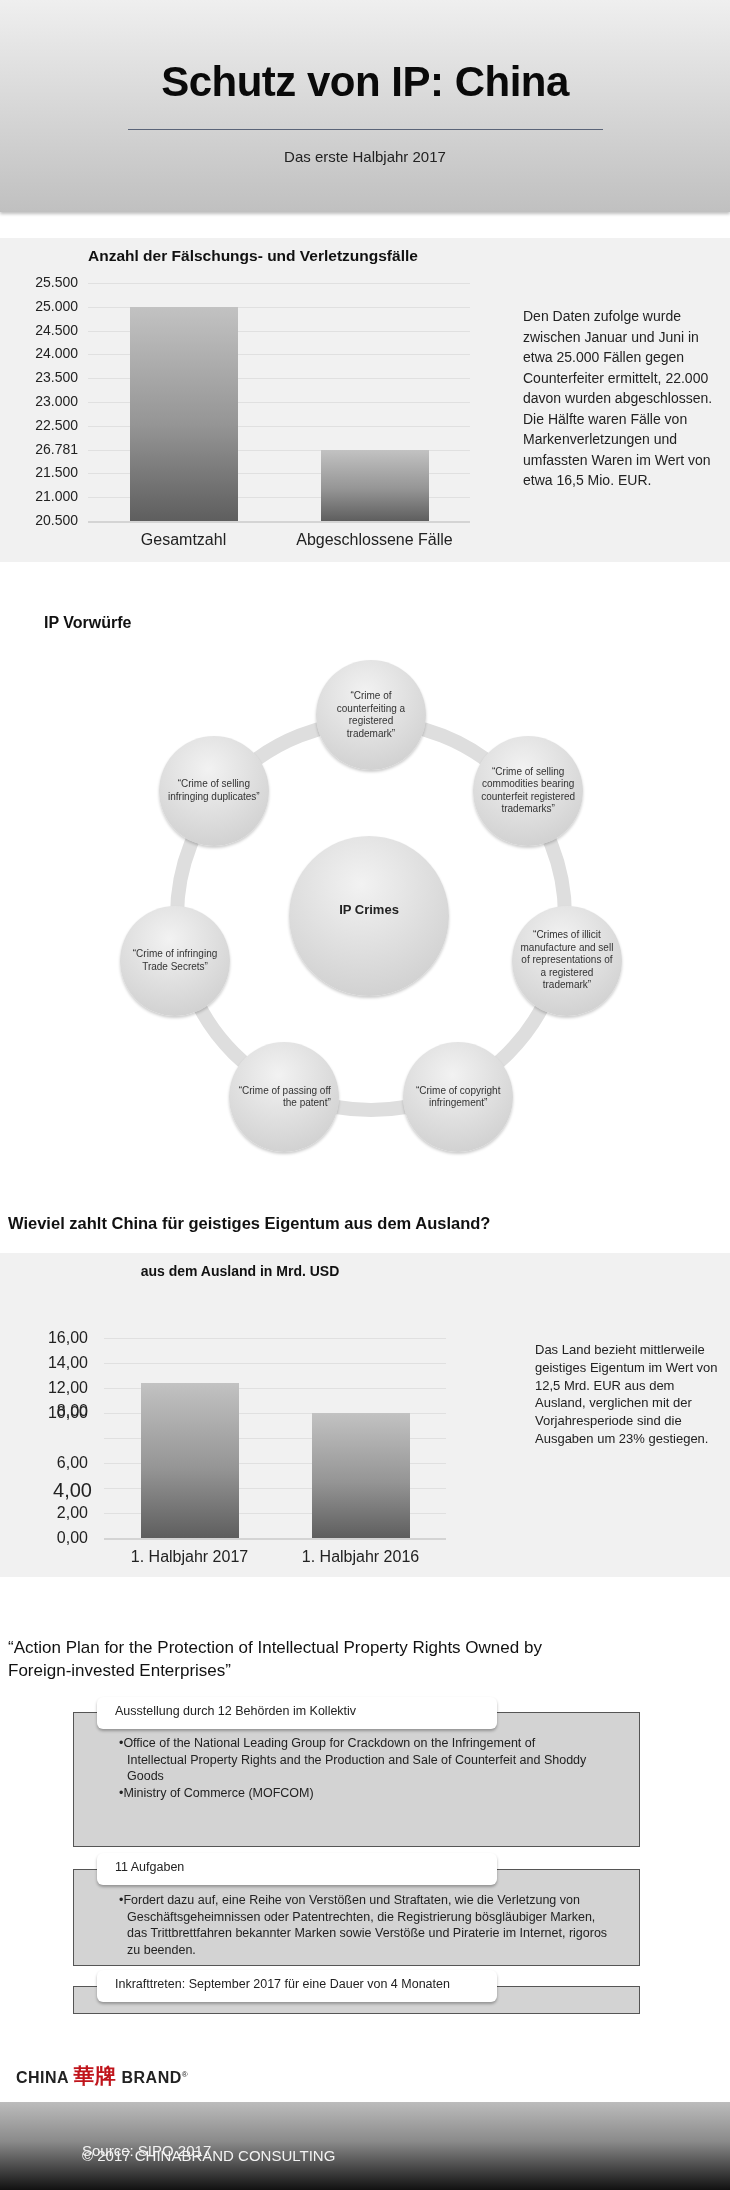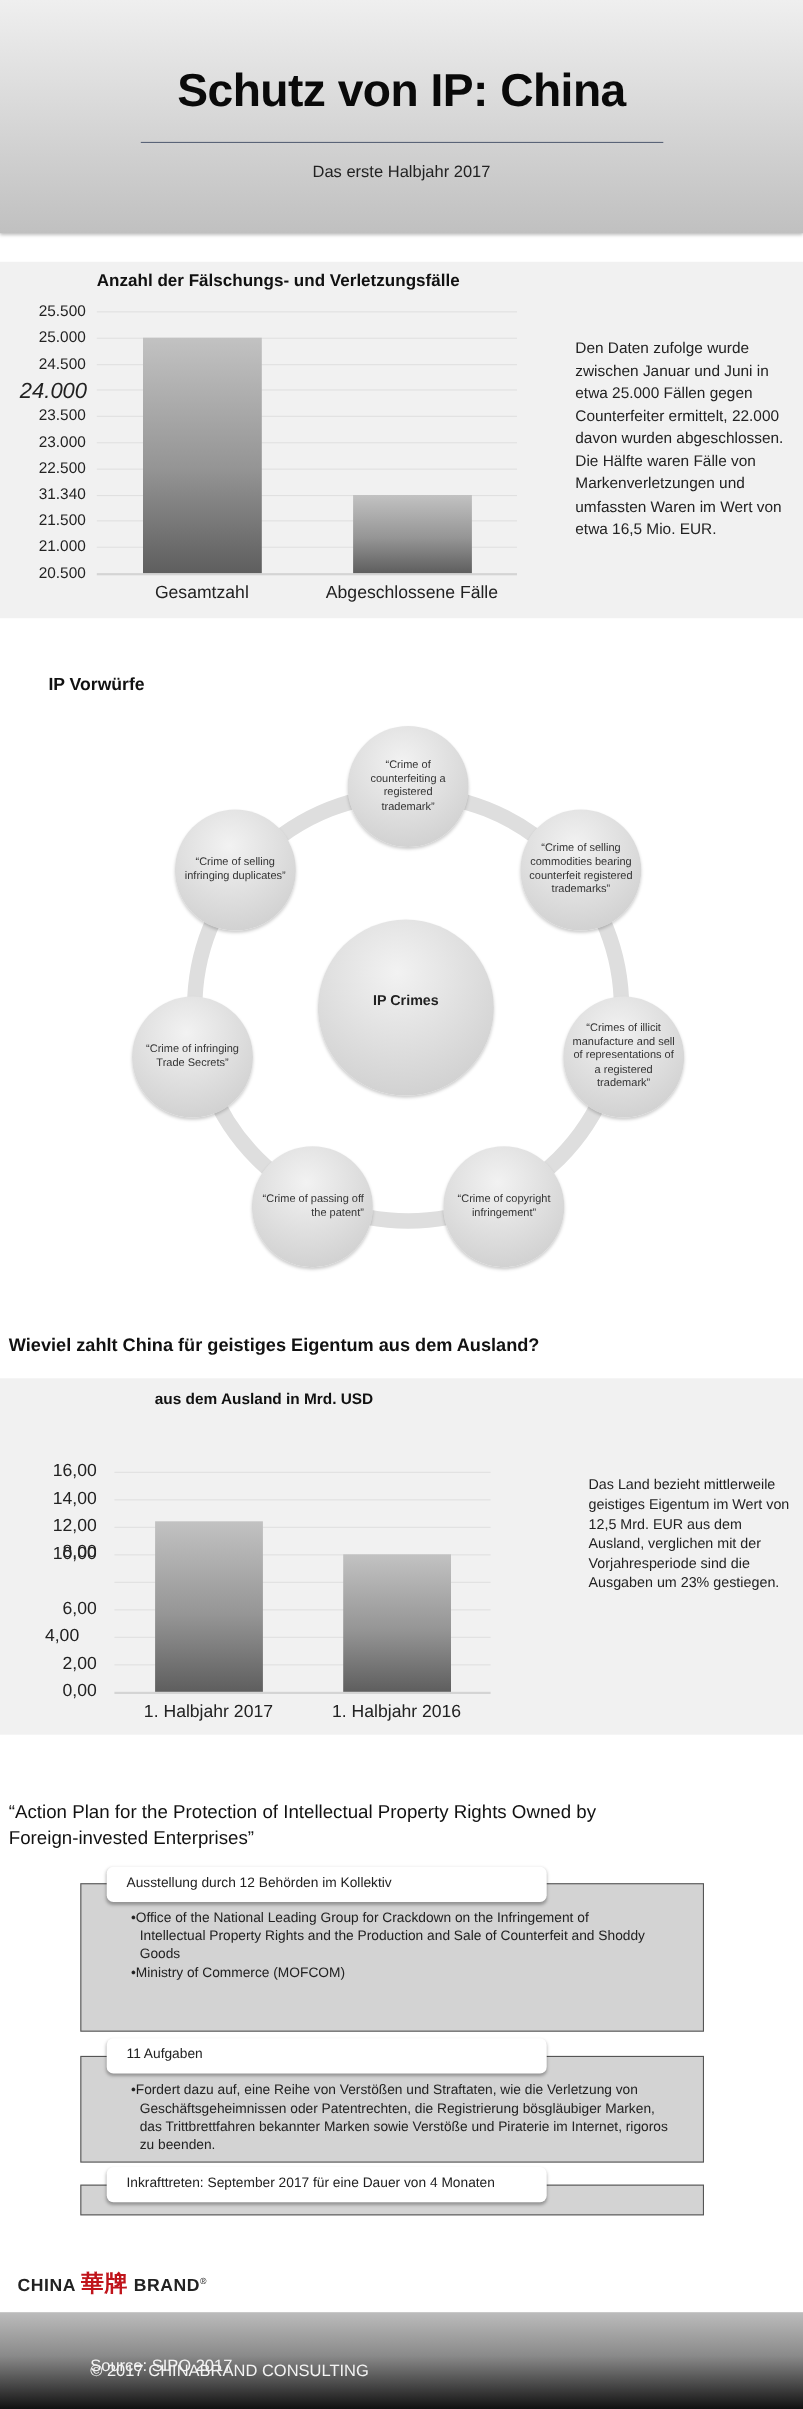--- a/index.html
+++ b/index.html
@@ -54,29 +54,29 @@
 <div class="abs gray-sec" style="top:238px;height:324px;"></div>
 <div class="abs chart-title" style="left:88px;top:247px;">Anzahl der Fälschungs- und Verletzungsfälle</div>
 <div id="chart1" class="abs" style="left:0;top:0;">
     <div class="abs gridline" style="left:88px;top:283px;width:382px;"></div>
     <div class="abs tick" style="left:18px;top:274px;font-size:14px;">25.500</div>
     <div class="abs gridline" style="left:88px;top:306.8px;width:382px;"></div>
     <div class="abs tick" style="left:18px;top:297.8px;font-size:14px;">25.000</div>
     <div class="abs gridline" style="left:88px;top:330.6px;width:382px;"></div>
     <div class="abs tick" style="left:18px;top:321.6px;font-size:14px;">24.500</div>
     <div class="abs gridline" style="left:88px;top:354.4px;width:382px;"></div>
-    <div class="abs tick" style="left:18px;top:345.4px;font-size:20px;font-style:italic;">24.000</div>
+    <div class="abs tick" style="left:18px;top:345.4px;font-size:14px;">24.000</div>
     <div class="abs gridline" style="left:88px;top:378.2px;width:382px;"></div>
     <div class="abs tick" style="left:18px;top:369.2px;font-size:14px;">23.500</div>
     <div class="abs gridline" style="left:88px;top:402px;width:382px;"></div>
     <div class="abs tick" style="left:18px;top:393px;font-size:14px;">23.000</div>
     <div class="abs gridline" style="left:88px;top:425.8px;width:382px;"></div>
     <div class="abs tick" style="left:18px;top:416.8px;font-size:14px;">22.500</div>
     <div class="abs gridline" style="left:88px;top:449.6px;width:382px;"></div>
-    <div class="abs tick" style="left:18px;top:440.6px;font-size:14px;">31.340</div>
+    <div class="abs tick" style="left:18px;top:440.6px;font-size:14px;">26.781</div>
     <div class="abs gridline" style="left:88px;top:473.4px;width:382px;"></div>
     <div class="abs tick" style="left:18px;top:464.4px;font-size:14px;">21.500</div>
     <div class="abs gridline" style="left:88px;top:497.20000000000005px;width:382px;"></div>
     <div class="abs tick" style="left:18px;top:488.20000000000005px;font-size:14px;">21.000</div>
     <div class="abs axisline" style="left:88px;top:521px;width:382px;"></div>
     <div class="abs tick" style="left:18px;top:512px;font-size:14px;">20.500</div>
     <div class="abs bar" style="left:129.5px;top:306.79999999999995px;width:108px;height:214.20000000000005px;"></div>
     <div class="abs cat" style="left:88px;top:531px;width:191px;">Gesamtzahl</div>
     <div class="abs bar" style="left:320.5px;top:449.6px;width:108px;height:71.39999999999998px;"></div>
     <div class="abs cat" style="left:279px;top:531px;width:191px;">Abgeschlossene Fälle</div>
@@ -108,21 +108,21 @@
     <div class="abs tick" style="left:28px;top:1354px;font-size:16px;">14,00</div>
     <div class="abs gridline" style="left:104px;top:1388px;width:342px;"></div>
     <div class="abs tick" style="left:28px;top:1379px;font-size:16px;">12,00</div>
     <div class="abs gridline" style="left:104px;top:1413px;width:342px;"></div>
     <div class="abs tick" style="left:28px;top:1404px;font-size:16px;">10,00</div>
     <div class="abs gridline" style="left:104px;top:1438px;width:342px;"></div>
     <div class="abs tick" style="left:28px;top:1402px;font-size:16px;">8,00</div>
     <div class="abs gridline" style="left:104px;top:1463px;width:342px;"></div>
     <div class="abs tick" style="left:28px;top:1454px;font-size:16px;">6,00</div>
     <div class="abs gridline" style="left:104px;top:1488px;width:342px;"></div>
-    <div class="abs tick" style="left:12px;top:1479px;font-size:16px;">4,00</div>
+    <div class="abs tick" style="left:32px;top:1479px;font-size:20px;">4,00</div>
     <div class="abs gridline" style="left:104px;top:1513px;width:342px;"></div>
     <div class="abs tick" style="left:28px;top:1504px;font-size:16px;">2,00</div>
     <div class="abs axisline" style="left:104px;top:1538px;width:342px;"></div>
     <div class="abs tick" style="left:28px;top:1529px;font-size:16px;">0,00</div>
     <div class="abs bar" style="left:140.5px;top:1383px;width:98px;height:155px;"></div>
     <div class="abs cat" style="left:104px;top:1548px;width:171px;">1. Halbjahr 2017</div>
     <div class="abs bar" style="left:311.5px;top:1413px;width:98px;height:125px;"></div>
     <div class="abs cat" style="left:275px;top:1548px;width:171px;">1. Halbjahr 2016</div>
   </div>
 <div class="abs side-text" style="left:535px;top:1341px;width:190px;font-size:13px;line-height:17.8px;">Das Land bezieht mittlerweile geistiges Eigentum im Wert von 12,5 Mrd. EUR aus dem Ausland, verglichen mit der Vorjahresperiode sind die Ausgaben um 23% gestiegen.</div>

